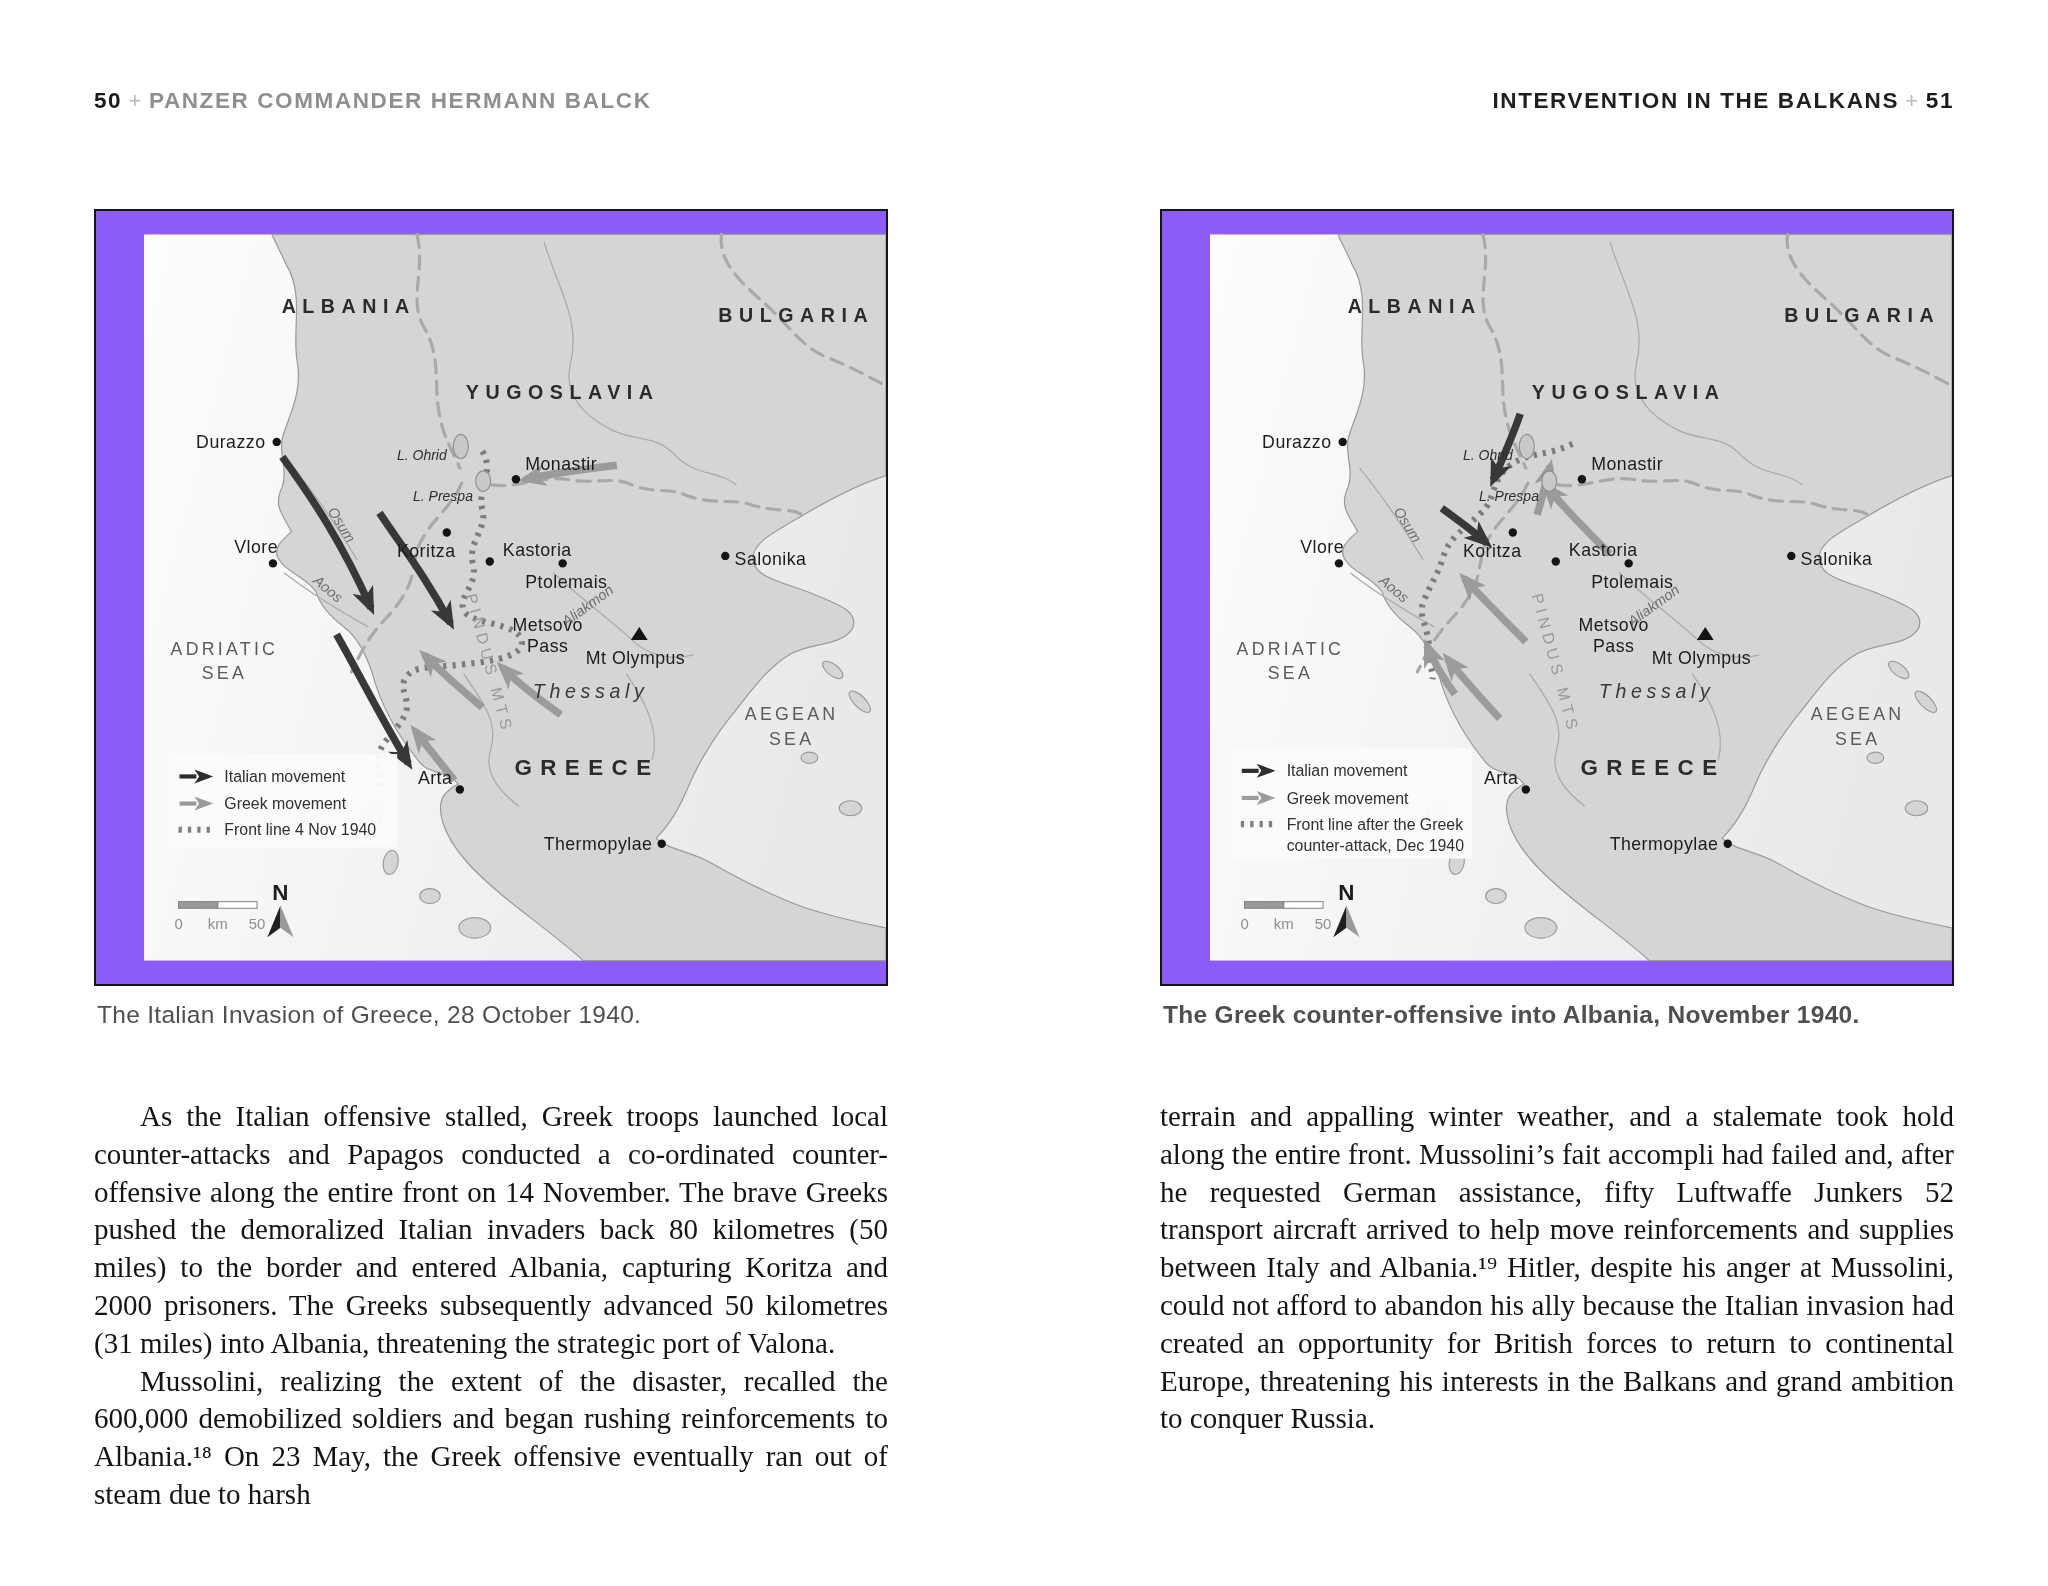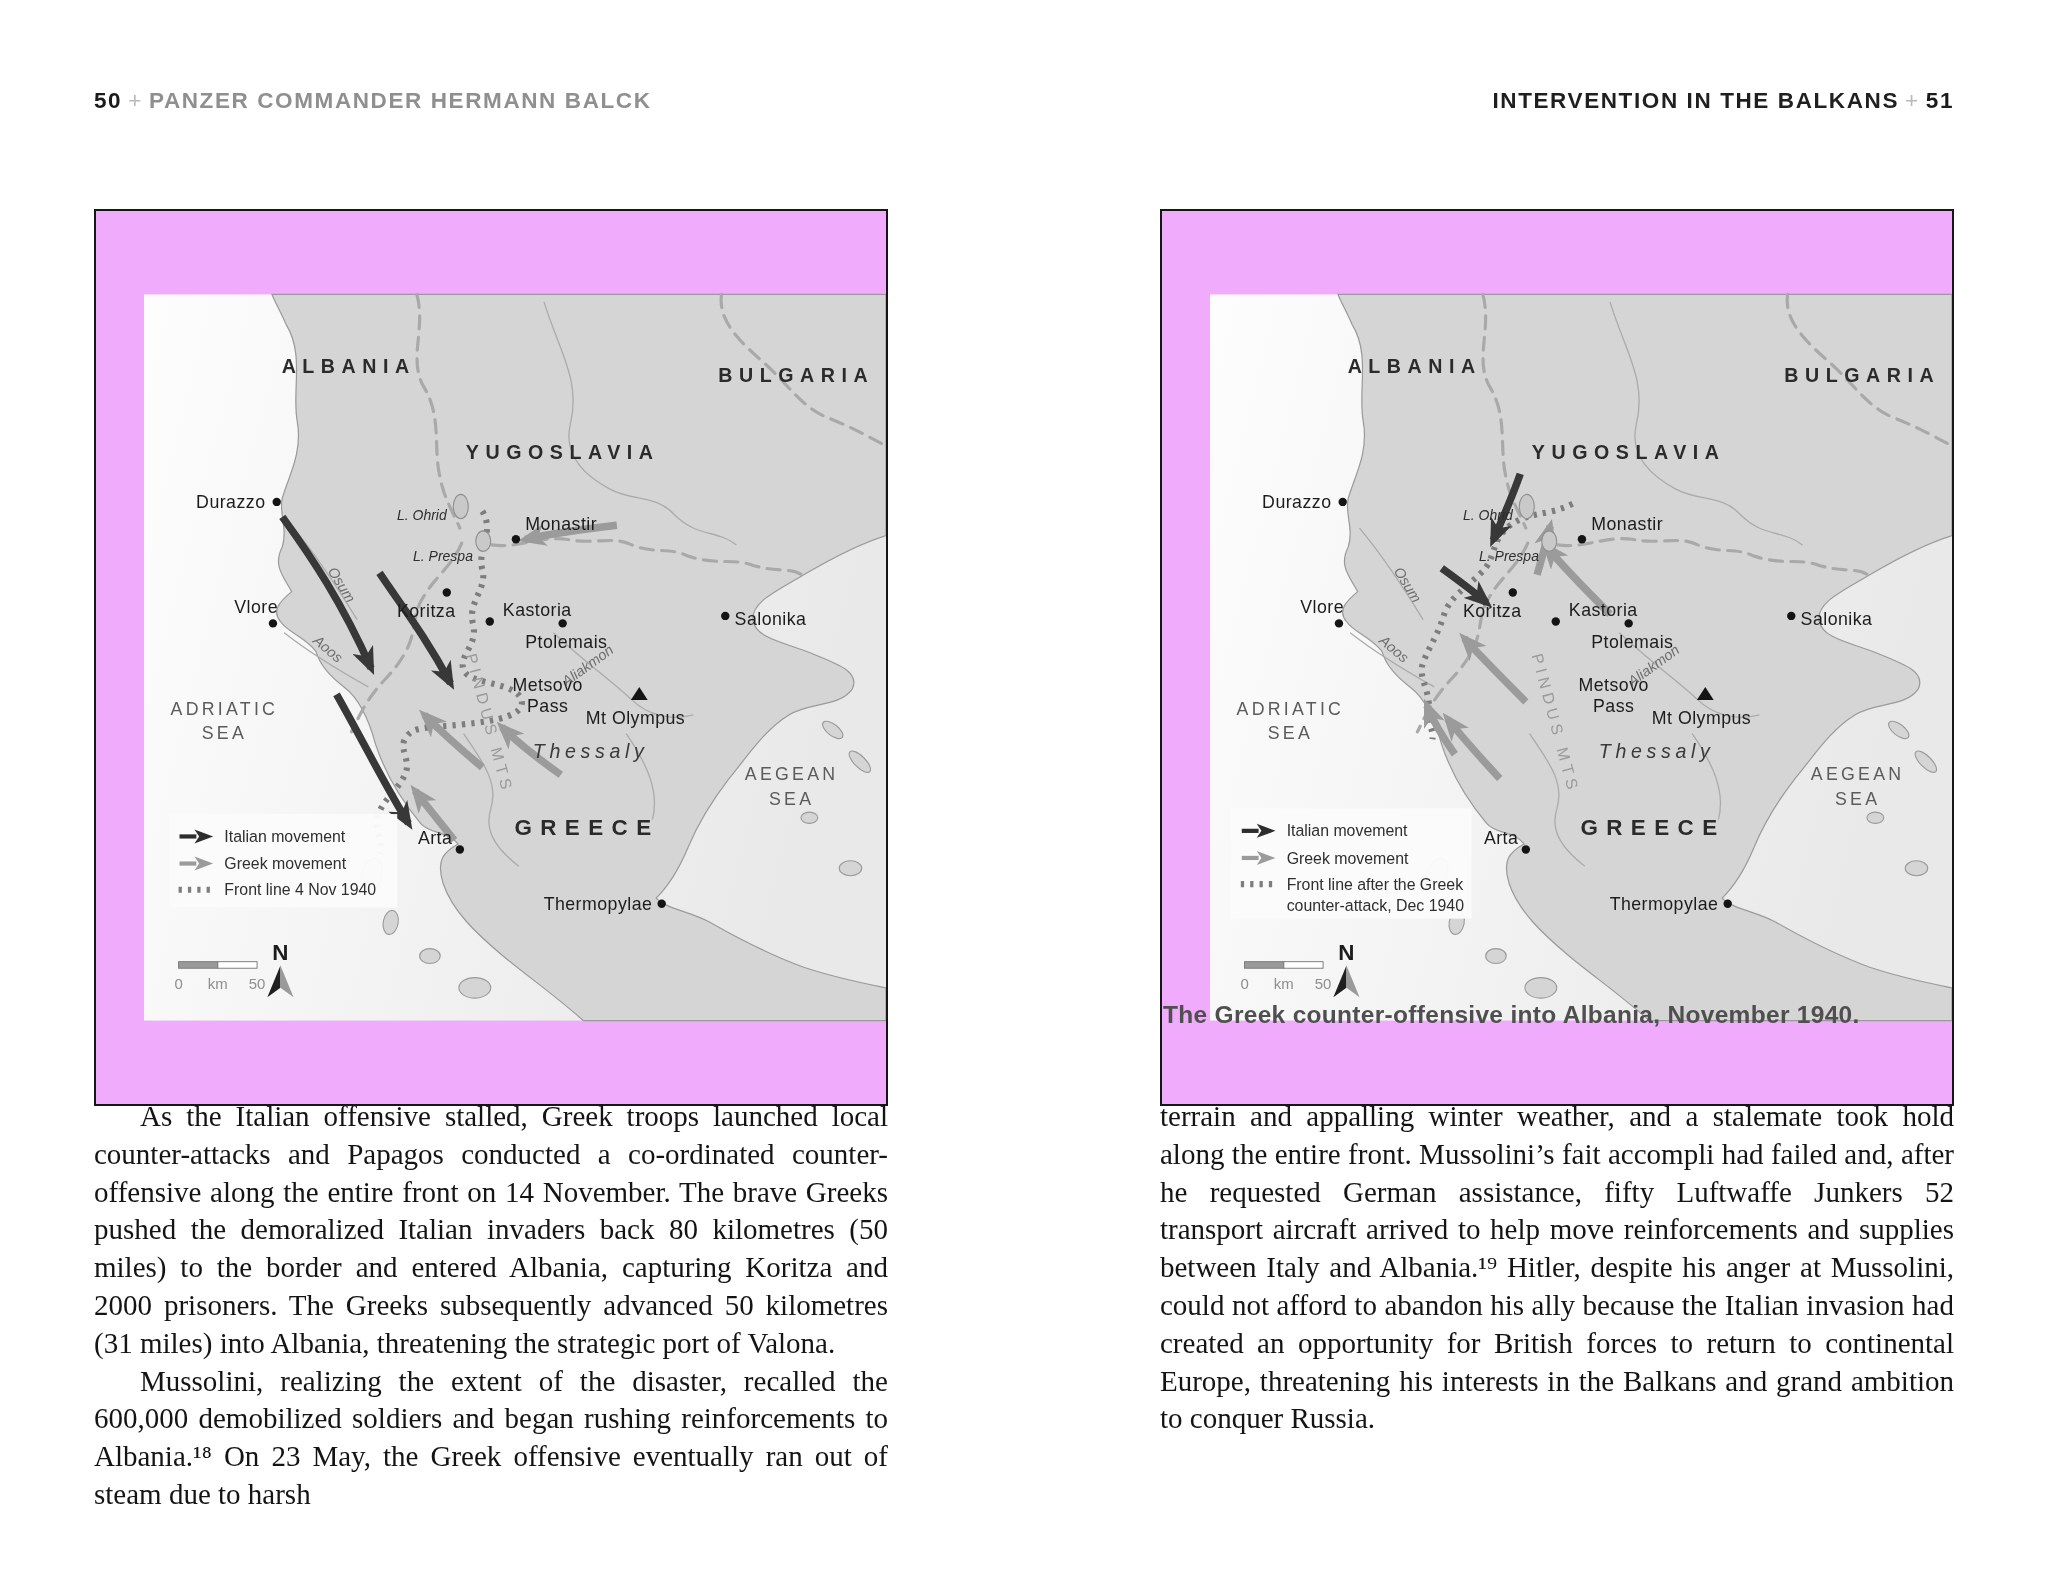--- a/index.html
+++ b/index.html
@@ -9,22 +9,22 @@
   
   .hdr { position:absolute; top:88px; font-size:22.5px; font-weight:bold; letter-spacing:1.6px; white-space:nowrap; }
   .hdr-left  { left:94px; }
   .hdr-right { right:94px; text-align:left; }
   .hdr .pg   { color:#1a1a1a; }
   .hdr .sep  { color:#b9b9b9; font-weight:normal; padding:0 6px; }
   .hdr-left .ttl  { color:#8f8f8f; }
   .hdr-right .ttl { color:#1f1f1f; }
 
   
-  .map { position:absolute; top:209px; width:794px; height:897px; border:2.5px solid #161616;
-         box-sizing:border-box; background:#f0abfc;padding-left:48px; }
+  .map { position:absolute; top:209px; width:794px; height:777px; border:2.5px solid #161616;
+         box-sizing:border-box; background:#8b5cf6;padding-left:48px; }
   .map-left  { left:94px; }
   .map-right { left:1160px; }
   .map svg { display:block; width:100%; height:100%; }
 
   .land { fill:#d5d5d5; stroke:#9a9a9a; stroke-width:1.3; }
   .isl ellipse { fill:#d5d5d5; stroke:#9a9a9a; stroke-width:1.2; }
   .lakes ellipse { fill:#c9c9c9; stroke:#8f8f8f; stroke-width:1.2; }
   .rivers path { fill:none; stroke:#ababab; stroke-width:1.4; }
   .borders path { fill:none; stroke:#a9a9a9; stroke-width:3.4; stroke-dasharray:14 9; stroke-linecap:round; }
   .front path, .front line { fill:none; stroke:#7d7d7d; stroke-width:6.5; stroke-dasharray:3.5 6.5; }
@@ -321,20 +321,21 @@
         <path d="M 146,718 L 160,752 L 146,742 Z" fill="#9a9a9a"></path>
         <rect x="37" y="714" width="42" height="7" fill="#9a9a9a" stroke="#777" stroke-width="1"></rect>
         <rect x="79" y="714" width="42" height="7" fill="#ffffff" stroke="#777" stroke-width="1"></rect>
         <text class="scl" x="37" y="743" text-anchor="middle">0</text>
         <text class="scl" x="79" y="743" text-anchor="middle">km</text>
         <text class="scl" x="121" y="743" text-anchor="middle">50</text>
       </g>
     </svg>
   </div>
 
+  <div class="caption caption-left">The Italian Invasion of Greece, 28 October 1940.</div>
   <div class="caption caption-right">The Greek counter-offensive into Albania, November 1940.</div>
 
   <div class="body-col body-col-left">
     <p>As the Italian offensive stalled, Greek troops launched local counter-attacks and Papagos conducted a co-ordinated counter-offensive along the entire front on 14 November. The brave Greeks pushed the demoralized Italian invaders back 80 kilometres (50 miles) to the border and entered Albania, capturing Koritza and 2000 prisoners. The Greeks subsequently advanced 50 kilometres (31 miles) into Albania, threatening the strategic port of Valona.</p>
     <p>Mussolini, realizing the extent of the disaster, recalled the 600,000 demobilized soldiers and began rushing reinforcements to Albania.¹⁸ On 23 May, the Greek offensive eventually ran out of steam due to harsh</p>
   </div>
   <div class="body-col body-col-right">
     <p class="noindent"><span>terrain and appalling winter weather, and a stalemate took hold along the entire front. Mussolini’s fait accompli had failed and, after he requested German assistance, fifty </span><span class="it">Luftwaffe</span><span> Junkers 52 transport aircraft arrived to help move reinforcements and supplies between Italy and Albania.¹⁹ Hitler, despite his anger at Mussolini, could not afford to abandon his ally because the Italian invasion had created an opportunity for British forces to return to continental Europe, threatening his interests in the Balkans and grand ambition to conquer Russia.</span></p>
   </div>
 

